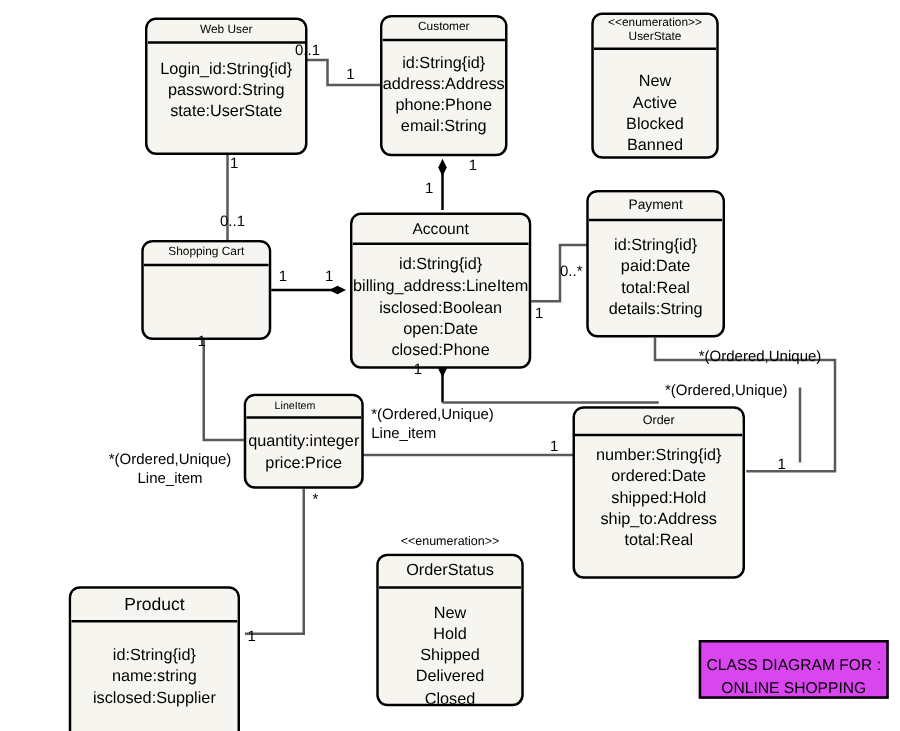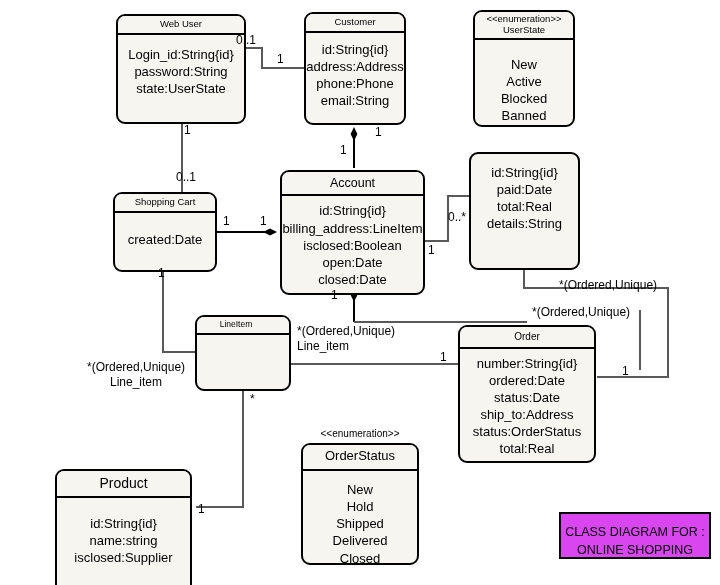--- a/index.html
+++ b/index.html
@@ -95,57 +95,58 @@
     <div class="uml-attrs enum">
       <div>New</div>
       <div>Active</div>
       <div>Blocked</div>
       <div>Banned</div>
     </div>
   </div>
 
   <div class="uml-box" style="left:113px;top:192px;width:104px;height:80px;">
     <div class="uml-title">Shopping Cart</div>
-    <div class="uml-attrs" style="padding-top:18px;">
-      <div>created:Date</div>
-    </div>
   </div>
 
   <div class="uml-box" style="left:280px;top:170px;width:145px;height:125px;">
     <div class="uml-title" style="font-size:12.5px;padding:4px 2px 4px 2px;">Account</div>
     <div class="uml-attrs" style="padding-top:6px;">
       <div>id:String{id}</div>
       <div>billing_address:LineItem</div>
       <div>isclosed:Boolean</div>
       <div>open:Date</div>
-      <div>closed:Date</div>
+      <div>closed:Phone</div>
     </div>
   </div>
 
   <div class="uml-box" style="left:469px;top:152px;width:111px;height:118px;">
+    <div class="uml-title" style="font-size:11px;padding:4px 2px 4px 2px;">Payment</div>
     <div class="uml-attrs" style="padding-top:10px;">
       <div>id:String{id}</div>
       <div>paid:Date</div>
       <div>total:Real</div>
       <div>details:String</div>
     </div>
   </div>
 
   <div class="uml-box" style="left:195px;top:315px;width:96px;height:76px;">
     <div class="uml-title" style="font-size:8.5px;padding:3px 16px 3px 2px;">LineItem</div>
+    <div class="uml-attrs" style="padding-top:9px;">
+      <div>quantity:integer</div>
+      <div>price:Price</div>
+    </div>
   </div>
 
   <div class="uml-box" style="left:458px;top:325px;width:138px;height:138px;">
     <div class="uml-title" style="font-size:10px;padding:4px 2px 4px 2px;">Order</div>
     <div class="uml-attrs" style="padding-top:6px;">
       <div>number:String{id}</div>
       <div>ordered:Date</div>
-      <div>status:Date</div>
+      <div>shipped:Hold</div>
       <div>ship_to:Address</div>
-      <div>status:OrderStatus</div>
       <div>total:Real</div>
     </div>
   </div>
 
   <div class="uml-box" style="left:55px;top:427px;width:137px;height:126px;margin-top:42px;">
     <div class="uml-title big">Product</div>
     <div class="uml-attrs" style="padding-top:17px;">
       <div>id:String{id}</div>
       <div>name:string</div>
       <div>isclosed:Supplier</div>

